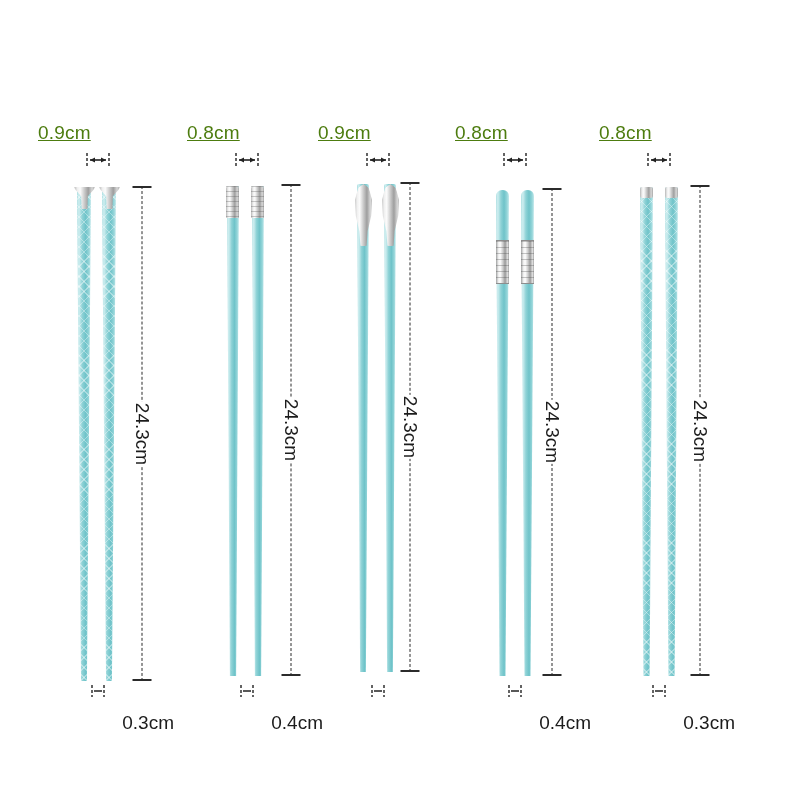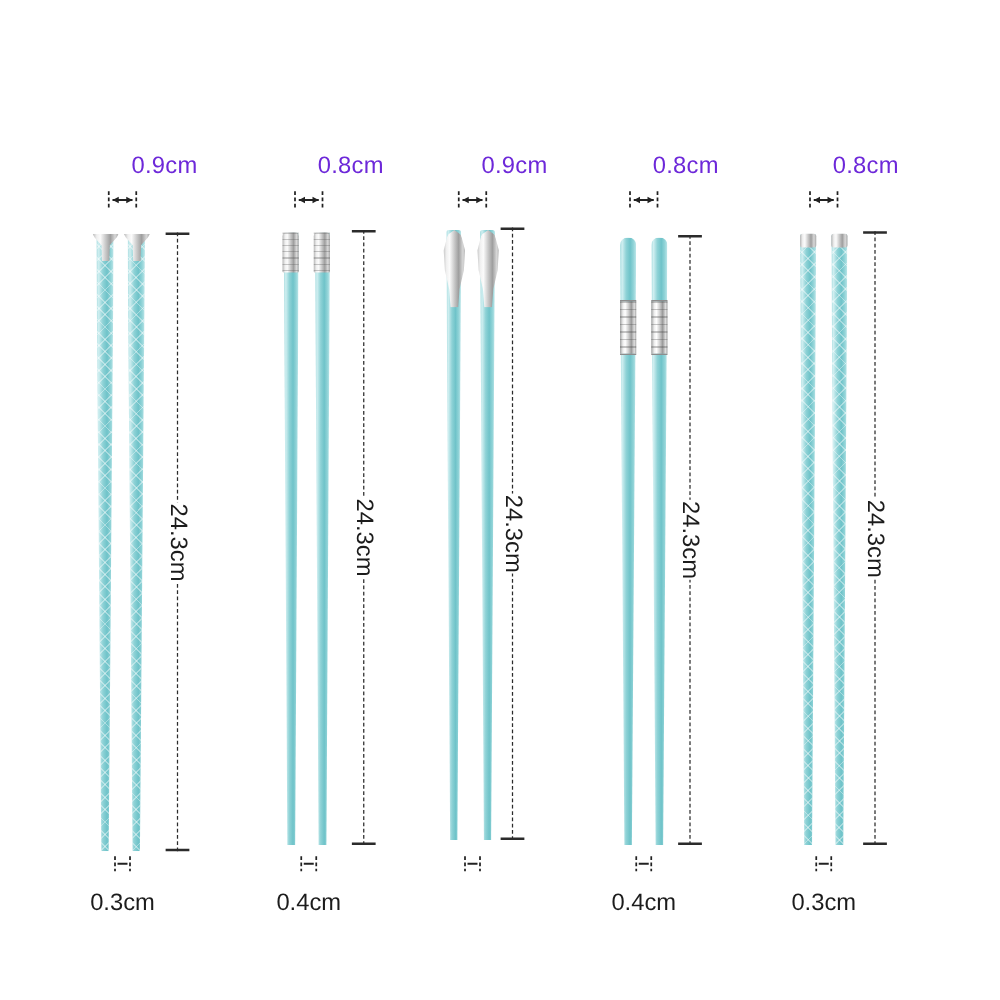--- a/index.html
+++ b/index.html
@@ -30,25 +30,26 @@
     top: 0;
     height: 800px;
   }
 
   
   .top-label {
     position: absolute;
     top: 122px;
     left: 0;
     width: 100%;
-    text-align: right;
+    text-align: left;
     font-size: 19px;
     letter-spacing: 0.2px;
-    color: #6d28d9;
+    color: #4d7c0f;
     white-space: nowrap;
+    text-decoration: underline;
   }
 
   
   .caliper {
     position: absolute;
     left: 50%;
     transform: translateX(-50%);
     display: block;
   }
   .caliper.top  { top: 152px; }
@@ -177,23 +178,23 @@
     transform-origin: center center;
     background: #ffffff;
     padding: 2px 1px;
     line-height: 1;
   }
 
   
   .bot-label {
     position: absolute;
     top: 712px;
-    left: 0;
+    left: 16px;
     width: 100%;
-    text-align: center;
+    text-align: right;
     font-size: 19px;
     color: #1c1c1c;
     white-space: nowrap;
   }
 </style>
 </head>
 <body>
 
 <div id="stage">
 

